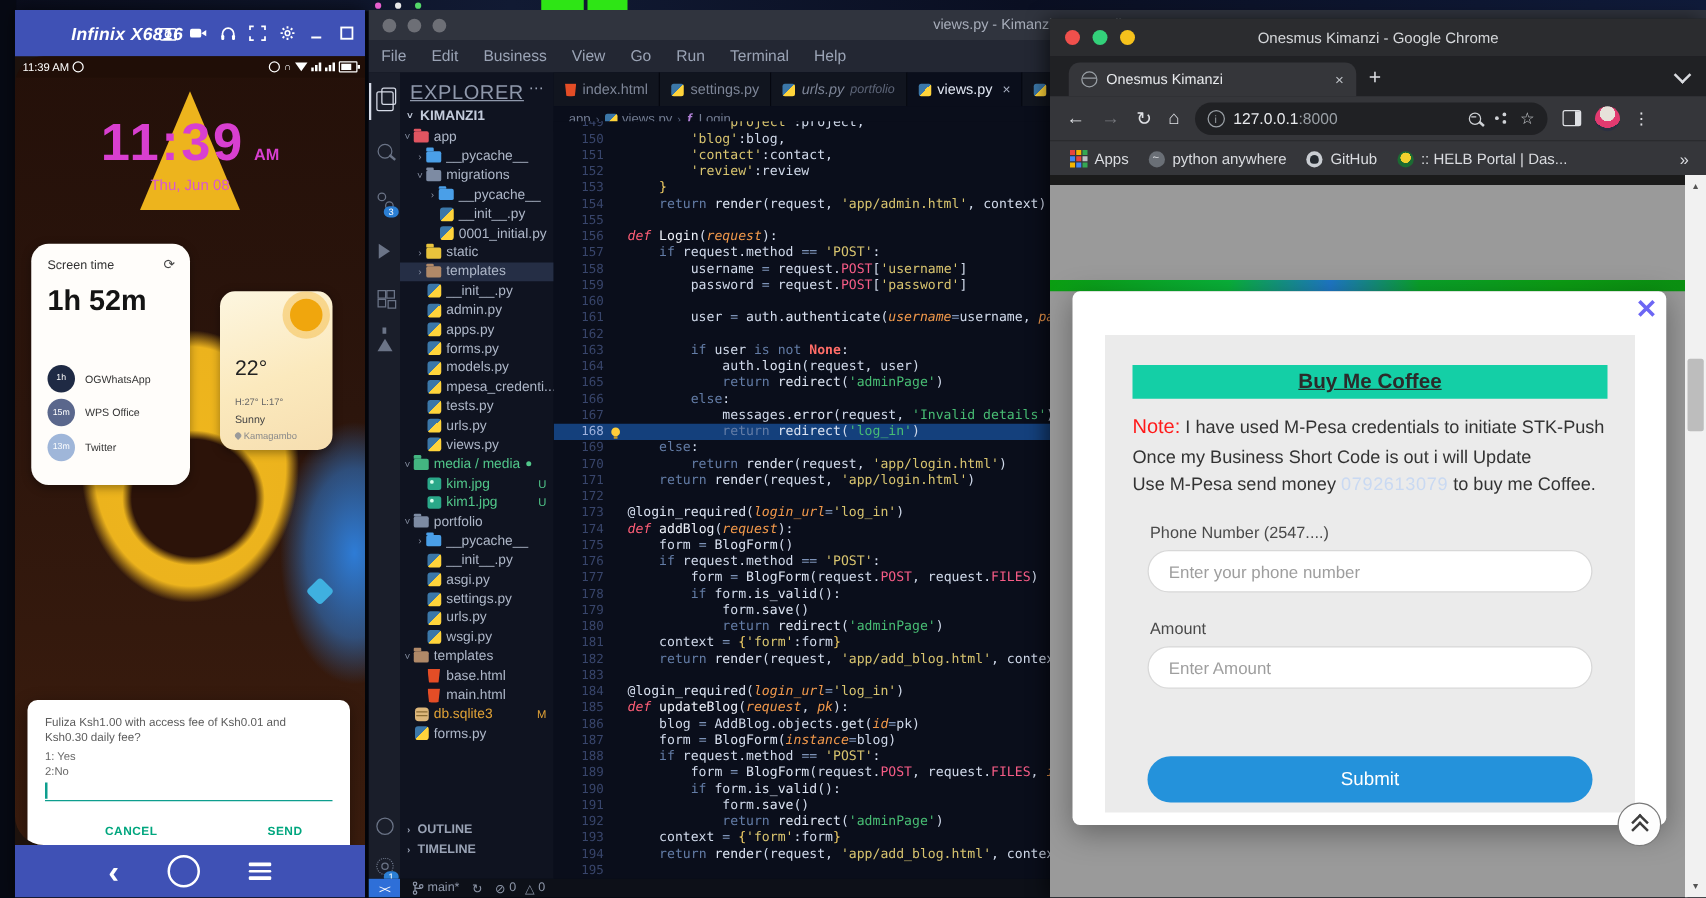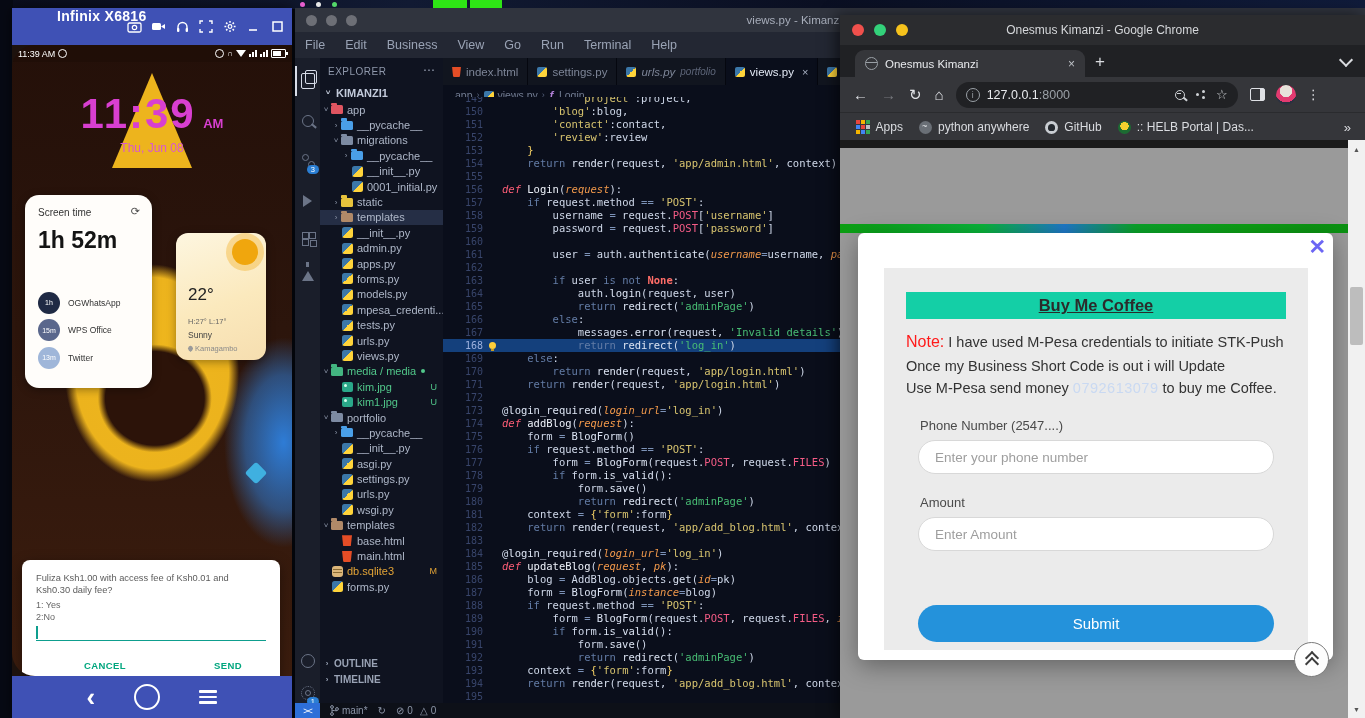--- a/index.html
+++ b/index.html
@@ -8,21 +8,21 @@
   .abs{position:absolute;}
 
   
   .desk-strip{left:0;top:0;width:1365px;height:9px;background:linear-gradient(90deg,#0a0d1c,#111a33 30%,#0a0f22 60%,#101b3a);}
   .desk-dot{top:2px;width:5px;height:5px;border-radius:50%;}
   .desk-green{top:0;height:8px;background:#2ee515;}
   .left-col{left:0;top:0;width:13px;height:718px;background:#070a14;}
 
   
   .phone-win{left:12px;top:8px;width:280px;height:710px;background:#1d120d;box-shadow:0 0 12px rgba(0,0,0,.6);}
-  .phone-titlebar{left:0;top:0;width:280px;height:37px;background:#3f51b5;display:flex;align-items:flex-start;color:#fff;}
+  .phone-titlebar{left:0;top:0;width:280px;height:37px;background:#3f51b5;display:flex;align-items:center;color:#fff;font-style:italic;}
   .phone-title{margin-left:45px;font-size:14px;font-weight:bold;letter-spacing:.3px;}
   .ptb-icons{position:absolute;right:6px;top:0;height:37px;display:flex;align-items:center;gap:9px;}
   .pico{width:15px;height:13px;position:relative;display:inline-block;}
   .pico svg{display:block;}
   .phone-screen{left:0;top:37px;width:324px;height:631px;overflow:hidden;border-radius:23px;}
   .wallpaper{left:0;top:0;width:280px;height:631px;
     background:
       radial-gradient(ellipse 60px 26px at 50% 97%, rgba(235,150,40,.85), transparent 70%),
       radial-gradient(ellipse 95px 90px at 51% 56%, #2c1309 0%, #2c1309 52%, transparent 60%),
       radial-gradient(ellipse 132px 165px at 50% 52%, #efb71d 0%, #ecb31d 58%, transparent 66%),
@@ -100,21 +100,21 @@
   .dbg-ico{width:0;height:0;border-top:6px solid transparent;border-bottom:6px solid transparent;border-left:9px solid currentColor;}
   .ext-ico{width:12px;height:12px;position:relative;}
   .ext-ico i{position:absolute;width:5px;height:5px;border:1.2px solid currentColor;}
   .flask-ico{width:0;height:0;border-left:6px solid transparent;border-right:6px solid transparent;border-bottom:10px solid transparent;border-bottom-color:currentColor;position:relative;}
   .flask-ico::after{content:"";position:absolute;left:-1.5px;top:-9px;width:3px;height:5px;background:currentColor;}
   .acct-ico{width:12px;height:12px;border:1.5px solid currentColor;border-radius:50%;position:relative;}
   .gear-ico{width:12px;height:12px;border:1.5px dotted currentColor;border-radius:50%;position:relative;}
   .gear-ico::after{content:"";position:absolute;left:3px;top:3px;width:4px;height:4px;border:1.4px solid currentColor;border-radius:50%;}
 
   .vs-sidebar{left:25px;top:50px;width:123px;height:645px;background:#0f1320;overflow:hidden;}
-  .exp-header{left:8px;top:8px;font-size:10px;color:#8f98ab;letter-spacing:.5px;}
+  .exp-header{left:8px;top:8px;font-size:16px;color:#8f98ab;letter-spacing:.5px;text-decoration:underline;}
   .exp-dots{right:8px;top:5px;color:#9aa3b5;font-size:12px;}
   .exp-root{left:0;top:26px;width:100%;height:17px;display:flex;align-items:center;font-size:11px;font-weight:bold;color:#c3cbdb;}
   .tree{left:0;top:44px;width:100%;}
   .trow{height:15.4px;display:flex;align-items:center;font-size:11px;color:#aeb7c8;white-space:nowrap;overflow:hidden;position:relative;}
   .trow.selected{background:#252e45;}
   .trow .chev{width:8px;font-size:8px;color:#8a93a6;flex:0 0 8px;text-align:center;}
   .trow .fico{width:12px;height:9px;border-radius:1.5px;margin:0 4px 0 1px;position:relative;flex:0 0 12px;}
   .trow .fico::before{content:"";position:absolute;top:-2.4px;left:0;width:6px;height:2.4px;border-radius:1px 1px 0 0;background:inherit;}
   .fico.folder-red{background:#e05561;}  .fico.folder-blue{background:#4a9fe8;}
   .fico.folder-plain{background:#7d8ba3;} .fico.folder-yellow{background:#e8c33c;}

